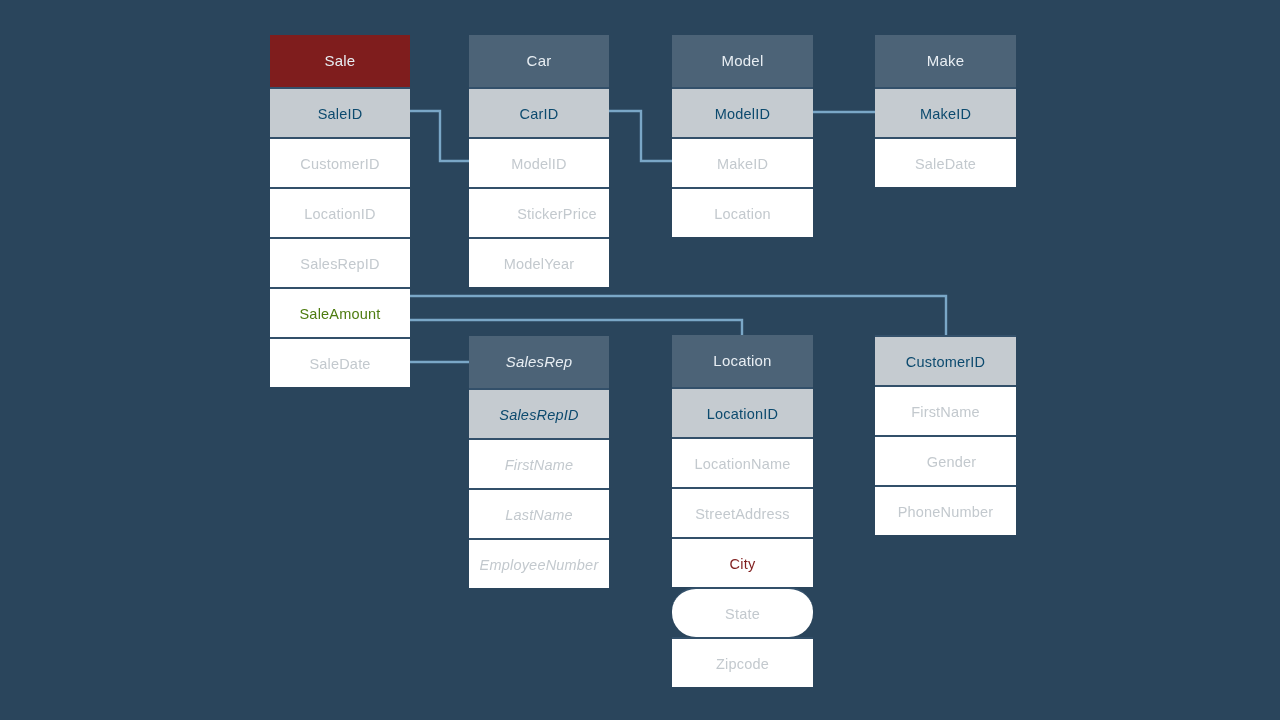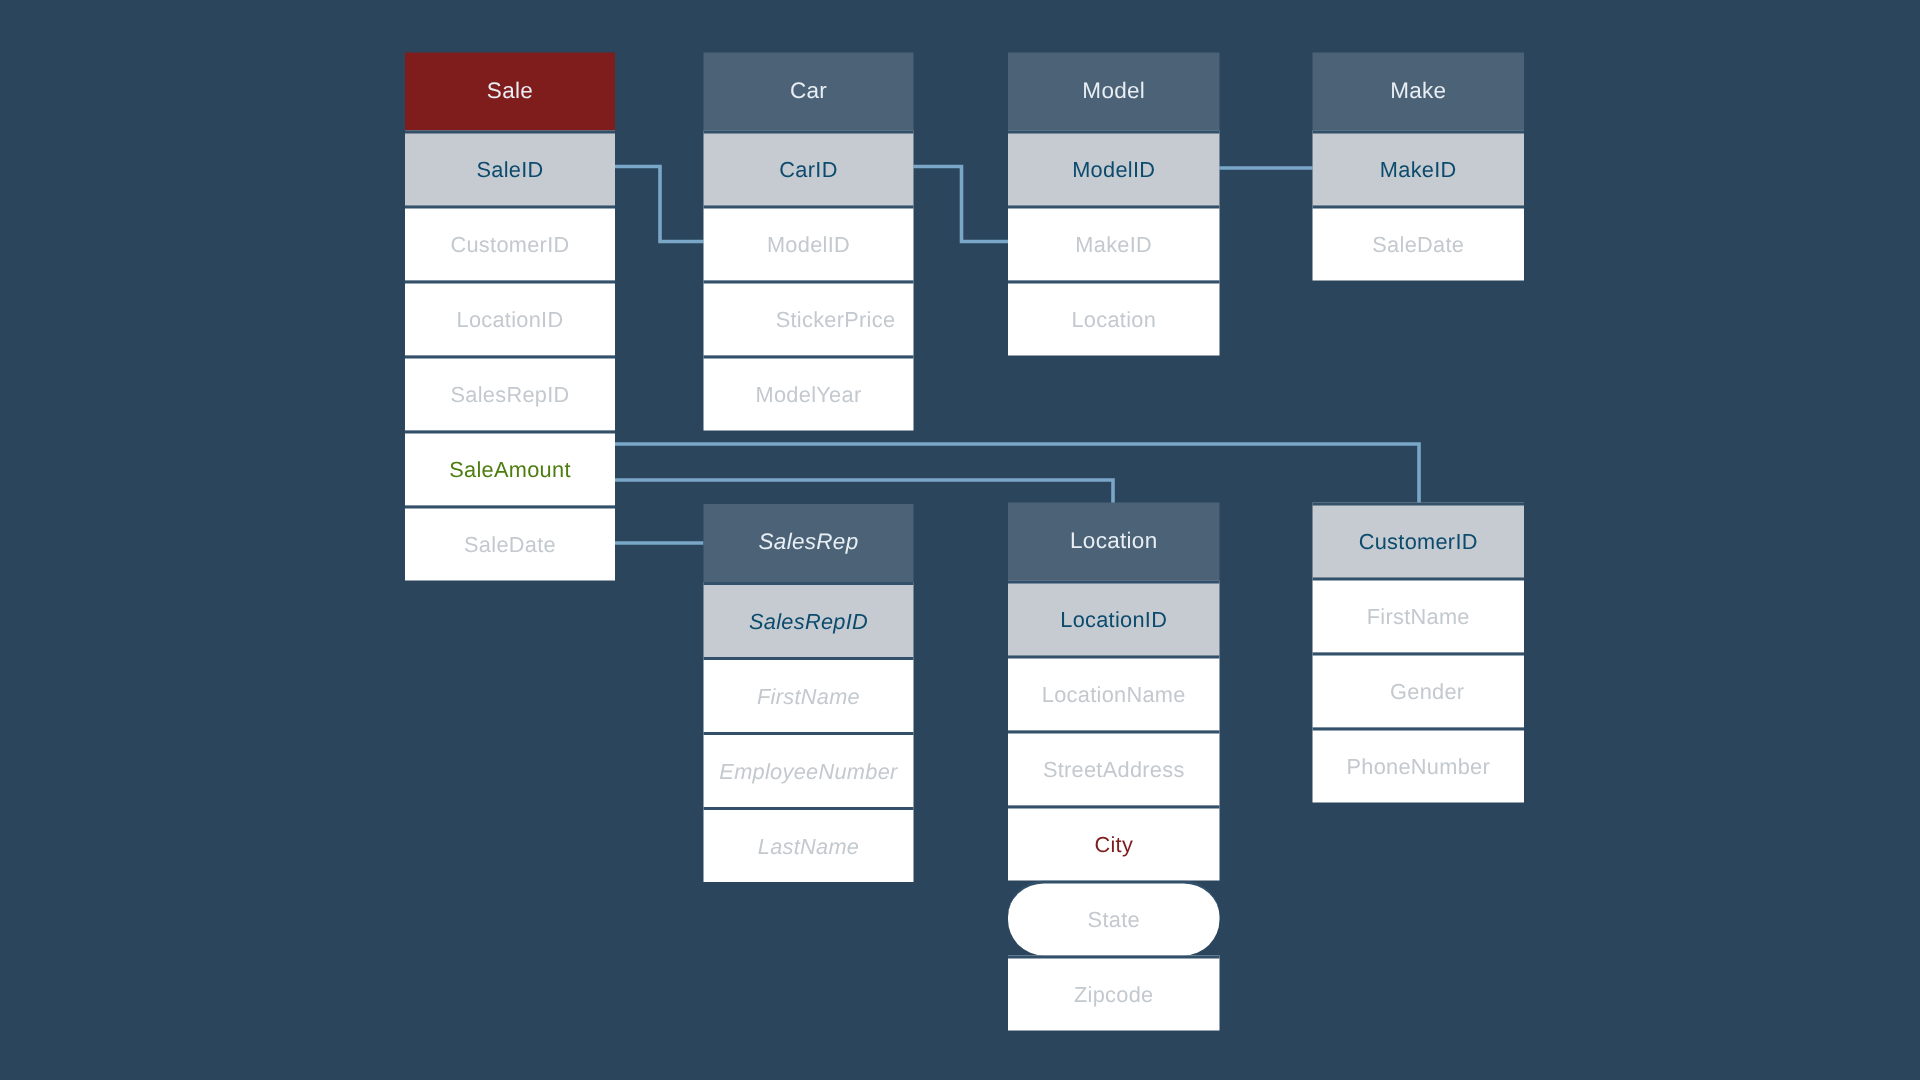--- a/index.html
+++ b/index.html
@@ -94,22 +94,22 @@
       </div>
       <div class="table-box" style="left: 875px; top: 35px; width: 141px;">
         <div class="tbl-header" style="background: rgb(76, 99, 119);">Make</div>
         <div class="tbl-row pk" style="background: rgb(197, 203, 208);">MakeID</div>
         <div class="tbl-row" style="background: rgb(255, 255, 255); color: rgb(195, 201, 206);">SaleDate</div>
       </div>
       <div class="table-box" style="left: 469px; top: 336px; width: 140px; font-style: italic;">
         <div class="tbl-header" style="background: rgb(76, 99, 119);">SalesRep</div>
         <div class="tbl-row pk" style="background: rgb(197, 203, 208);">SalesRepID</div>
         <div class="tbl-row" style="background: rgb(255, 255, 255); color: rgb(195, 201, 206);">FirstName</div>
+        <div class="tbl-row" style="background: rgb(255, 255, 255); color: rgb(195, 201, 206);">LastName</div>
         <div class="tbl-row" style="background: rgb(255, 255, 255); color: rgb(195, 201, 206);">EmployeeNumber</div>
-        <div class="tbl-row" style="background: rgb(255, 255, 255); color: rgb(195, 201, 206);">LastName</div>
       </div>
       <div class="table-box" style="left: 672px; top: 335px; width: 141px;">
         <div class="tbl-header" style="background: rgb(76, 99, 119);">Location</div>
         <div class="tbl-row pk" style="background: rgb(197, 203, 208);">LocationID</div>
         <div class="tbl-row" style="background: rgb(255, 255, 255); color: rgb(195, 201, 206);">LocationName</div>
         <div class="tbl-row" style="background: rgb(255, 255, 255); color: rgb(195, 201, 206);">StreetAddress</div>
         <div class="tbl-row" style="background: rgb(255, 255, 255); color: #7f1d1d;">City</div>
         <div class="tbl-row" style="background: rgb(255, 255, 255); color: rgb(195, 201, 206); border-radius: 24px;">State</div>
         <div class="tbl-row" style="background: rgb(255, 255, 255); color: rgb(195, 201, 206);">Zipcode</div>
       </div>

